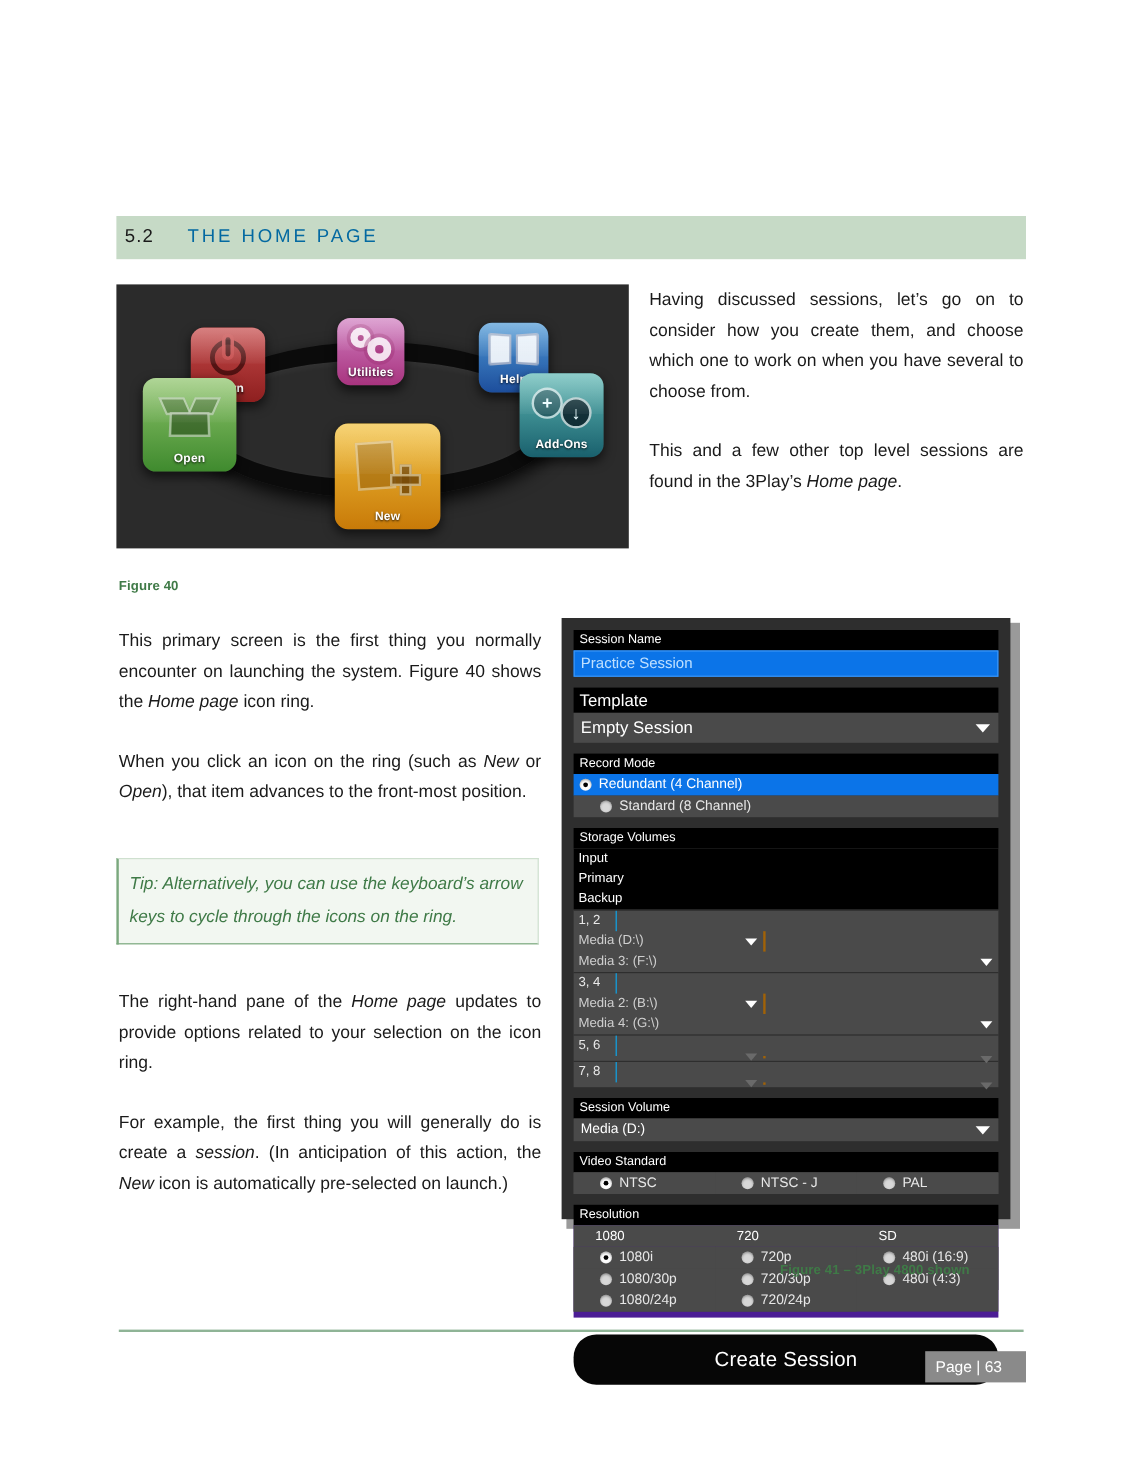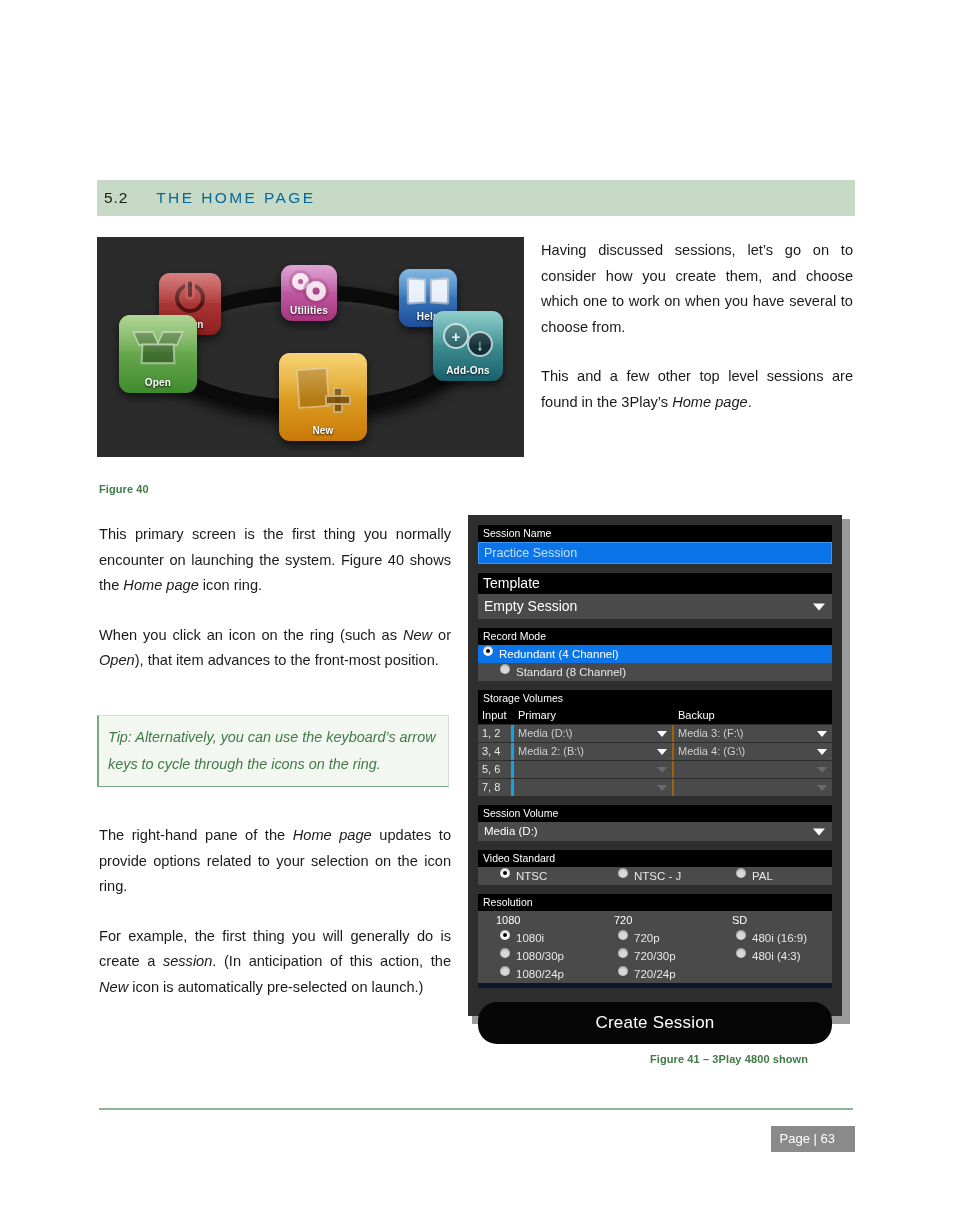--- a/index.html
+++ b/index.html
@@ -307,21 +307,21 @@
     right: 7px; top: 50%;
     transform: translateY(-50%);
     width: 0; height: 0;
     border-left: 6px solid transparent;
     border-right: 6px solid transparent;
     border-top: 7px solid #ffffff;
   }
 
   .radio-row {
     display: flex;
-    align-items: flex-start;
+    align-items: center;
     font-size: 11.5px;
     line-height: 16px;
     padding: 1px 5px;
     color: #e8e8e8;
   }
   .radio-row.sel { background: #0b74e8; color: #ffffff; }
   .radio-row.plain { background: #4a4a4a; padding-left: 22px; }
   .rdo {
     width: 10px; height: 10px;
     border-radius: 50%;
@@ -336,58 +336,58 @@
     content: "";
     position: absolute; left: 50%; top: 50%;
     width: 4px; height: 4px;
     transform: translate(-50%,-50%);
     border-radius: 50%;
     background: #000000;
   }
 
   
   .stor-table { background: #4a4a4a; }
-  .stor-hdr-row, .stor-row { display: flex; align-items: stretch; }
+  .stor-hdr-row, .stor-row { display: flex; align-items: stretch; flex-direction: column; }
   .stor-hdr-row {
     background: #000000;
     font-size: 11px;
     color: #ffffff;
     line-height: 15px;
   }
   .cell-in { width: 36px; flex: none; padding: 1px 4px; box-sizing: border-box; }
   .cell-pri { width: 160px; flex: none; padding: 1px 4px; box-sizing: border-box; position: relative; }
   .cell-bak { flex: 1; padding: 1px 4px; box-sizing: border-box; position: relative; }
   .stor-row {
     font-size: 11px;
     line-height: 15px;
     color: #cfcfcf;
     border-top: 1px solid #2e2e2e;
   }
-  .stor-row .cell-in { color: #e8e8e8; border-right: 3px solid #0ea5e9; }
+  .stor-row .cell-in { color: #e8e8e8; border-right: 1px solid #0ea5e9; }
   .stor-row .cell-pri { border-right: 2px solid #a16207; }
   .stor-row .cell-pri, .stor-row .cell-bak { padding-right: 20px; }
   .mini-caret {
     position: absolute; right: 5px; top: 50%;
     transform: translateY(-50%);
     width: 0; height: 0;
     border-left: 5px solid transparent;
     border-right: 5px solid transparent;
     border-top: 6px solid #ffffff;
   }
   .mini-caret.dim { border-top-color: #6a6a6a; }
 
   .tri-row { display: flex; background: #4a4a4a; }
   .tri-col { flex: 1; }
   .res-colhdr {
     font-size: 11px;
     color: #ffffff;
     padding: 2px 5px 1px 18px;
     line-height: 15px;
   }
-  .res-block { background: #0f172a; padding-bottom: 5px; }
+  .res-block { background: #4c1d95; padding-bottom: 5px; }
 
   .create-btn {
     margin-top: 14px;
     background: #060606;
     color: #ffffff;
     text-align: center;
     font-size: 17px;
     padding: 11px 0;
     border-radius: 19px;
     letter-spacing: .2px;

